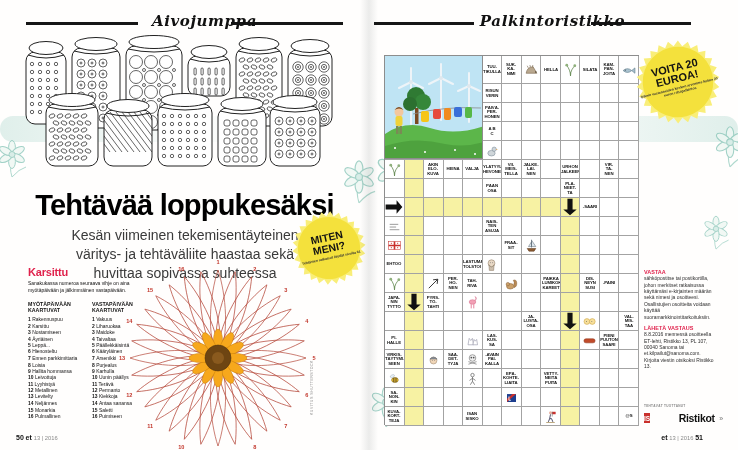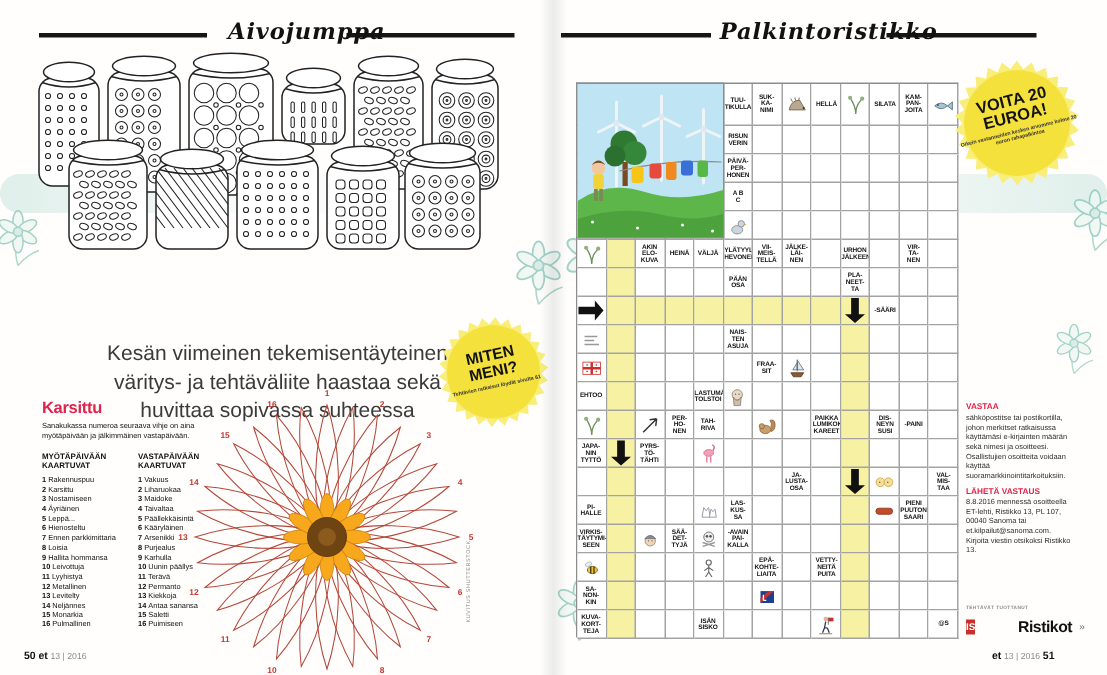--- a/index.html
+++ b/index.html
@@ -577,20 +577,21 @@
             <circle cx="278" cy="120" r="4"></circle>
             <circle cx="278" cy="120" r="1"></circle>
             <circle cx="289" cy="120" r="4"></circle>
             <circle cx="289" cy="120" r="1"></circle>
             <circle cx="300" cy="120" r="4"></circle>
             <circle cx="300" cy="120" r="1"></circle>
           </g>
         </g>
       </svg>
 
+    <div class="big-title">Tehtävää loppukesäksi</div>
     <div class="subtitle">Kesän viimeinen tekemisentäyteinen väritys- ja tehtäväliite haastaa sekä huvittaa sopivassa suhteessa</div>
 
     <div class="badge" style="left:292px;top:211px;width:74px;height:74px;transform:rotate(-12deg);">
       <svg class="burst-svg" viewBox="0 0 100 100">
           <polygon points="50.0,0.5 55.2,7.3 61.8,1.9 65.2,9.8 73.0,6.2 74.4,14.6 82.8,12.9 82.2,21.5 90.7,21.9 88.1,30.0 96.3,32.4 91.8,39.7 99.1,44.0 93.0,50.0 99.1,56.0 91.8,60.3 96.3,67.6 88.1,70.0 90.7,78.1 82.2,78.5 82.8,87.1 74.4,85.4 73.0,93.8 65.2,90.2 61.8,98.1 55.2,92.7 50.0,99.5 44.8,92.7 38.2,98.1 34.8,90.2 27.0,93.8 25.6,85.4 17.2,87.1 17.8,78.5 9.3,78.1 11.9,70.0 3.7,67.6 8.2,60.3 0.9,56.0 7.0,50.0 0.9,44.0 8.2,39.7 3.7,32.4 11.9,30.0 9.3,21.9 17.8,21.5 17.2,12.9 25.6,14.6 27.0,6.2 34.8,9.8 38.2,1.9 44.8,7.3" fill="#f9ee79"></polygon>
           <circle cx="50" cy="50" r="42" fill="#F4E13C"></circle>
         </svg>
       <div class="b-inner">
         <div class="b-title" style="font-size:10.5px;width:44px;">MITEN MENI?</div>
         <div class="b-sub">Tehtävien ratkaisut löydät sivulta 61</div>

